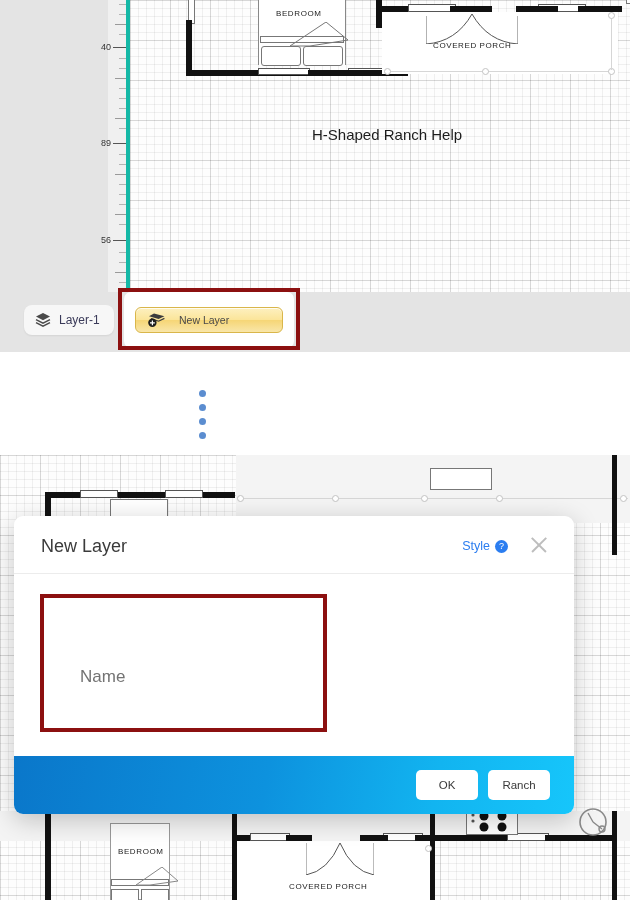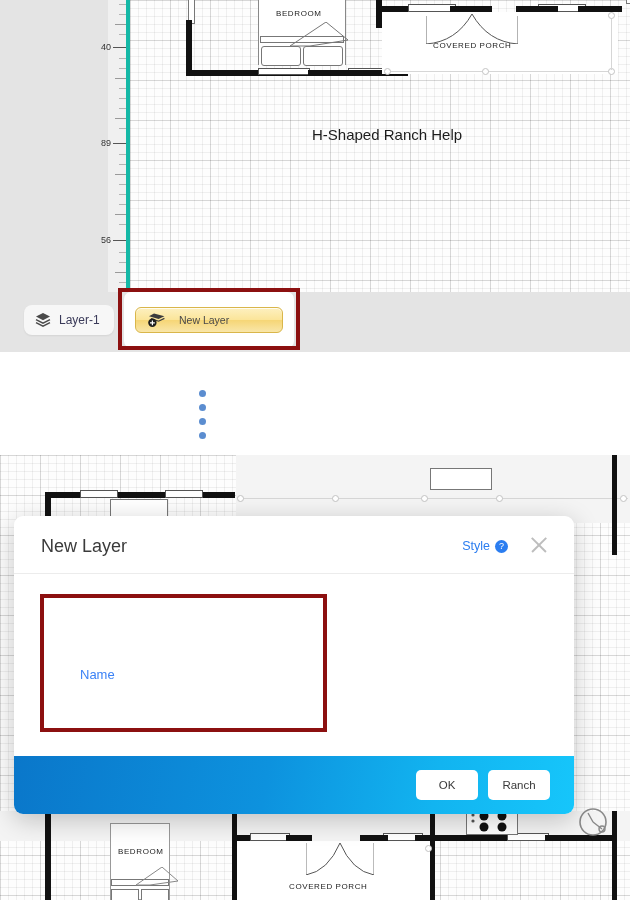--- a/index.html
+++ b/index.html
@@ -94,21 +94,21 @@
            font-size: 9px; line-height: 13px; text-align: center; display: inline-block;
            font-family: "Liberation Sans", sans-serif; }
   #dlg-close { position: absolute; right: 26px; top: 20px; width: 18px; height: 18px;
                cursor: pointer; }
   #dlg-close:before, #dlg-close:after { content:""; position:absolute; left:-1px; top:8px;
                width:20px; height:1.6px; background:#bdbdbd; }
   #dlg-close:before { transform: rotate(45deg); }
   #dlg-close:after  { transform: rotate(-45deg); }
 
   #dlg-body { position: relative; height: 182px; }
-  #name-label { position: absolute; left: 66px; top: 93px; font-size: 13px; color: #3b82f6; }
+  #name-label { position: absolute; left: 66px; top: 93px; font-size: 17px; color: #737373; }
   #name-input { position: absolute; left: 66px; top: 114px; width: 222px; height: 28px;
                 background: #f3f3f3; border: none; border-radius: 5px 5px 0 0;
                 border-bottom: 1px solid #c9c9c9; padding: 0 9px; font-size: 11.5px;
                 color: #2c2c2c; font-family: "Liberation Sans", sans-serif; }
   .cbrow { position: absolute; top: 184px; display: flex; align-items: center; gap: 7px; }
   .cbrow .cbx { width: 13px; height: 13px; border: 1.6px solid #4f4f4f; border-radius: 2px;
                 background:#fff; position: relative; }
   .cbrow.on .cbx:after { content:""; position:absolute; left:3px; top:0px; width:5px; height:9px;
                 border: solid #2b7df0; border-width: 0 2.2px 2.2px 0; transform: rotate(42deg); }
   .cbrow .cblab { font-size: 13px; color: #3c3c3c; }

